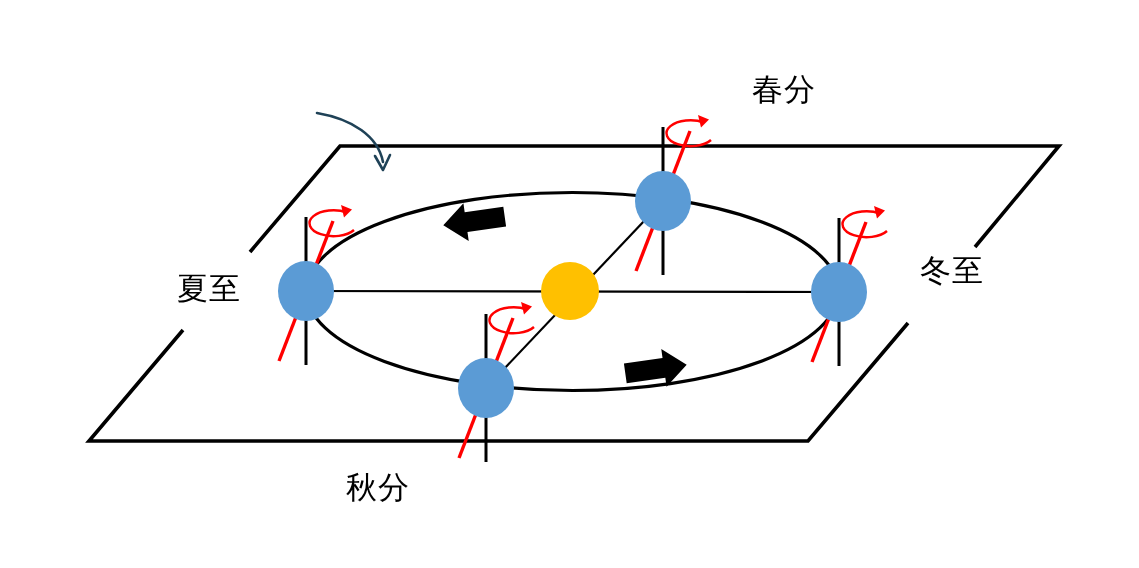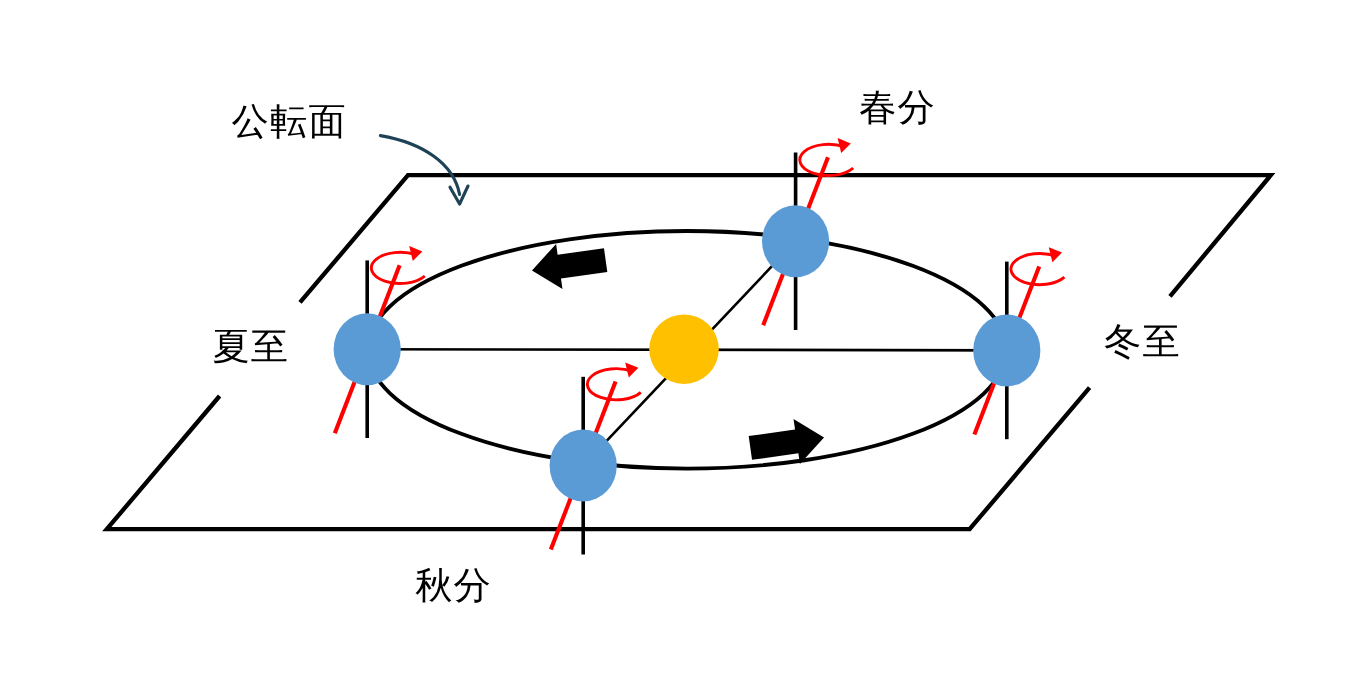--- a/index.html
+++ b/index.html
@@ -24,23 +24,23 @@
     position: absolute;
     font-size: 31px;
     line-height: 1.15;
     color: #000000;
     letter-spacing: 1px;
     white-space: nowrap;
     background: #ffffff;
     padding: 0 2px;
   }
   .lbl-plane  { left: 191px; top: 84px;  }
-  .lbl-spring { left: 714px; top: 72px;  }
+  .lbl-spring { left: 750px; top: 72px;  }
   .lbl-summer { left: 175px; top: 271px; }
-  .lbl-winter { left: 918px; top: 267px; }
+  .lbl-winter { left: 918px; top: 253px; }
   .lbl-autumn { left: 344px; top: 470px; }
 </style>
 </head>
 <body>
 
 <div class="stage">
 
   <svg width="1139" height="568" viewBox="0 0 1139 568">
 
     <g fill="none" stroke-width="3.6" stroke-linejoin="miter" stroke="#000000">
@@ -92,21 +92,20 @@
         <polygon points="9,-18 20,-13.5 12,-5.5" transform="translate(512,320)"></polygon>
       </g>
     </g>
 
     <g fill="none" stroke-width="2.6" stroke-linecap="round" stroke-linejoin="round" stroke="#1F4257">
       <path d="M317,113 C352,119 378,136 383,162"></path>
       <path d="M375,156 L383,170 L390,155"></path>
     </g>
   </svg>
 
-  <div class="diagram-label lbl-plane">公転面</div>
 
   <div class="diagram-label lbl-spring">春分</div>
 
   <div class="diagram-label lbl-summer">夏至</div>
 
   <div class="diagram-label lbl-winter">冬至</div>
 
   <div class="diagram-label lbl-autumn">秋分</div>
 </div>
 

